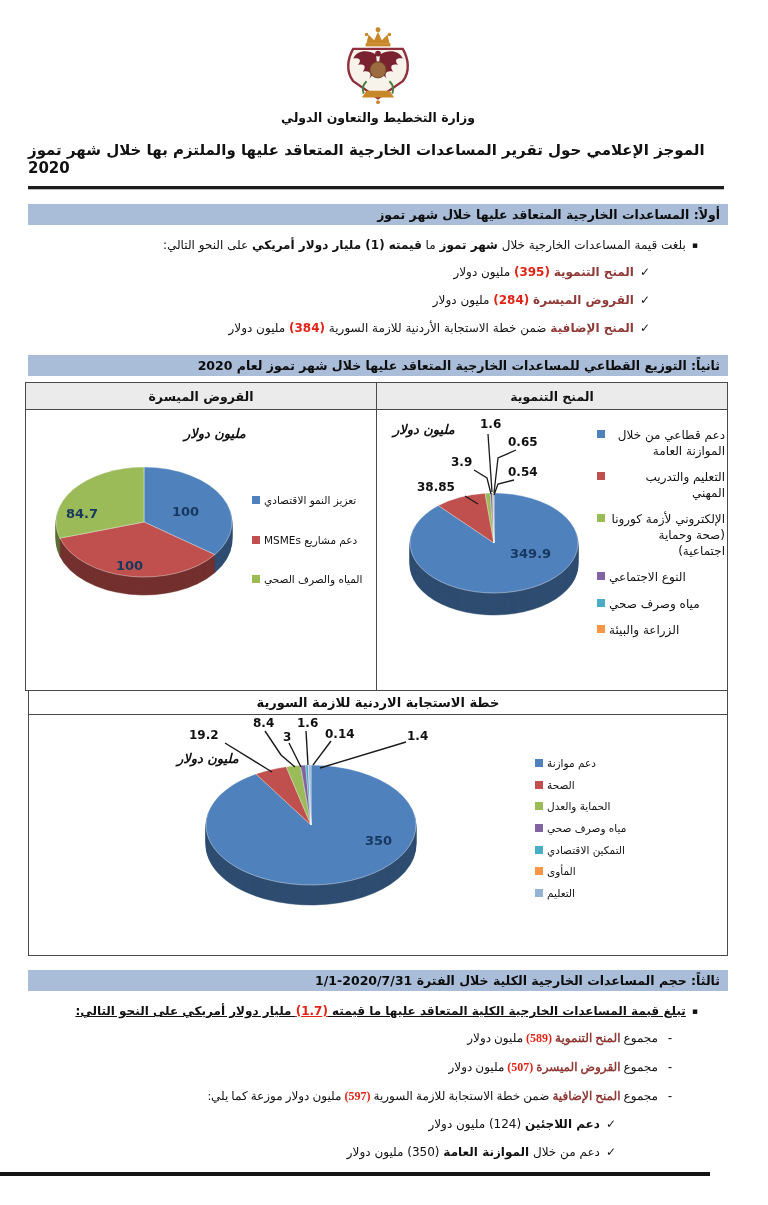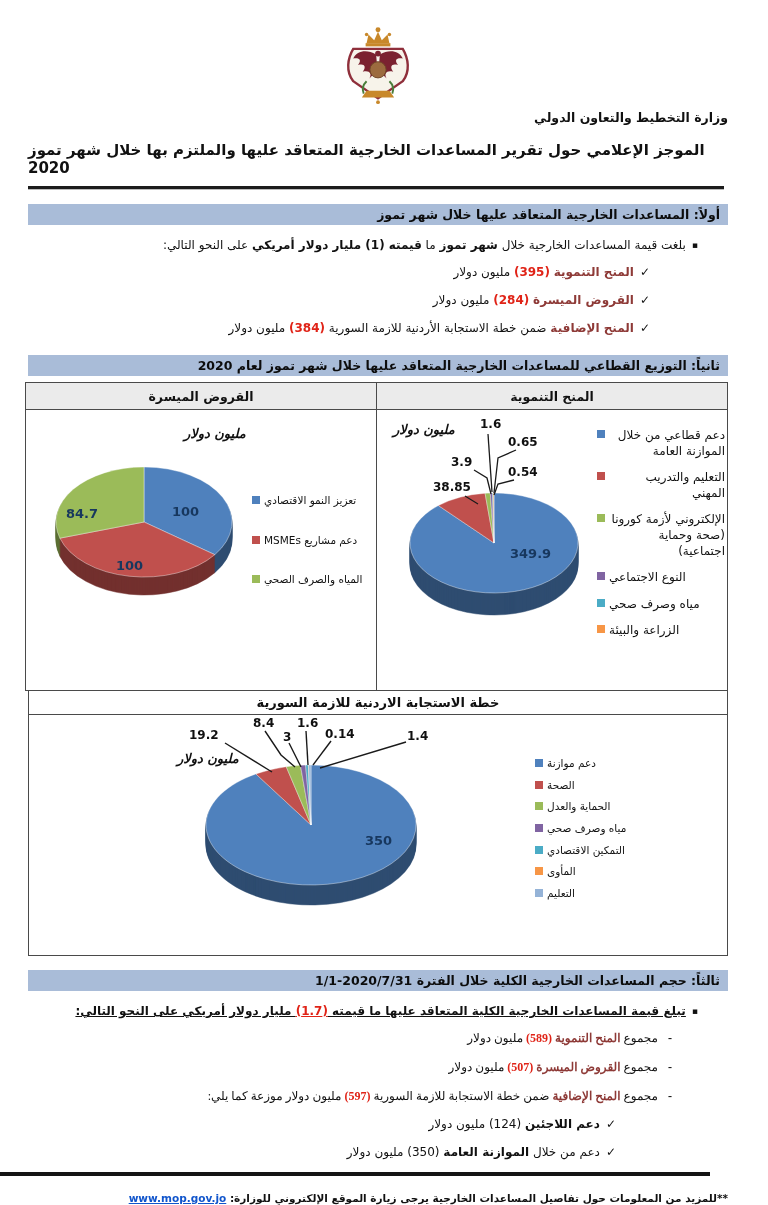--- a/index.html
+++ b/index.html
@@ -2,21 +2,21 @@
 <html lang="ar"><head>
 <meta charset="utf-8">
 <style>
   html,body{margin:0;padding:0;background:#fff;}
   .page{position:relative;width:768px;height:1205px;background:#fff;overflow:hidden;
         direction:rtl;font-family:"DejaVu Sans",sans-serif;color:#111;
         padding:26px 28px 0 0;box-sizing:border-box;}
   .content{width:700px;margin-right:12px;}
   
   .coat{display:block;margin:0 auto;}
-  .ministry{text-align:right;font-weight:700;font-size:12.5px;margin-top:4px;}
+  .ministry{text-align:center;font-weight:700;font-size:12.5px;margin-top:4px;}
   .doc-title{text-align:left;font-weight:700;font-size:15px;margin-top:16px;}
   .rule{height:3px;background:#1c1c1c;margin:9px 4px 0 0;border-bottom:1px solid #bbb;}
   
   .band{background:#a9bcd8;font-weight:700;font-size:12.5px;padding:3px 8px;margin-top:14px;
         color:#0c0c0c;}
   
   .line{font-size:12px;line-height:24px;}
   .bullet{margin:8px 30px 0 0;}
   .mk{font-size:9px;vertical-align:1px;margin-left:6px;}
   .check-item{margin:2px 78px 0 0;font-size:12px;line-height:26px;}
@@ -258,21 +258,21 @@
                 <polyline points="139,40 121,48 117,83"></polyline>
                 <polyline points="97,60 110,68 114,84"></polyline>
                 <polyline points="137,70 121,74 117,85"></polyline>
                 <polyline points="88,86 101,94"></polyline>
               </g>
             </svg>
             <div class="callout" style="left:103px;top:7px">1.6</div>
             <div class="callout" style="left:131px;top:25px">0.65</div>
             <div class="callout" style="left:74px;top:45px">3.9</div>
             <div class="callout" style="left:131px;top:55px">0.54</div>
-            <div class="callout" style="left:56px;top:70px">38.85</div>
+            <div class="callout" style="left:40px;top:70px">38.85</div>
             <div class="inlabel" style="left:133px;top:136px">349.9</div>
             <div class="legend legend1">
               <div class="lg">
                     <span class="sq" style="background: rgb(79, 129, 189);"></span>
                     <span class="lg-t">دعم قطاعي من خلال الموازنة العامة</span>
                   </div>
               <div class="lg">
                     <span class="sq" style="background: rgb(192, 80, 77);"></span>
                     <span class="lg-t">التعليم والتدريب المهني</span>
                   </div>
@@ -597,18 +597,15 @@
       <span class="dmk">-</span><span>مجموع </span><span class="mr">المنح الإضافية</span><span> ضمن خطة الاستجابة للازمة السورية </span><span class="rd">(597)</span><span> مليون دولار موزعة كما يلي:</span>
     </div>
     <div class="sub-item">
       <span class="ck">✓</span><span class="bk">دعم اللاجئين</span> <span>(124)</span><span> مليون دولار</span>
     </div>
     <div class="sub-item">
       <span class="ck">✓</span><span>دعم من خلال </span><span class="bk">الموازنة العامة</span> <span>(350)</span><span> مليون دولار</span>
     </div>
 
     <div class="bottom-rule"></div>
-    <div class="footer">
-      <span>**للمزيد من المعلومات حول تفاصيل المساعدات الخارجية يرجى زيارة الموقع الإلكتروني للوزارة: </span><a class="url" href="#">www.mop.gov.jo</a>
-    </div>
 
   </div>
 </div>
 
 </body></html>

